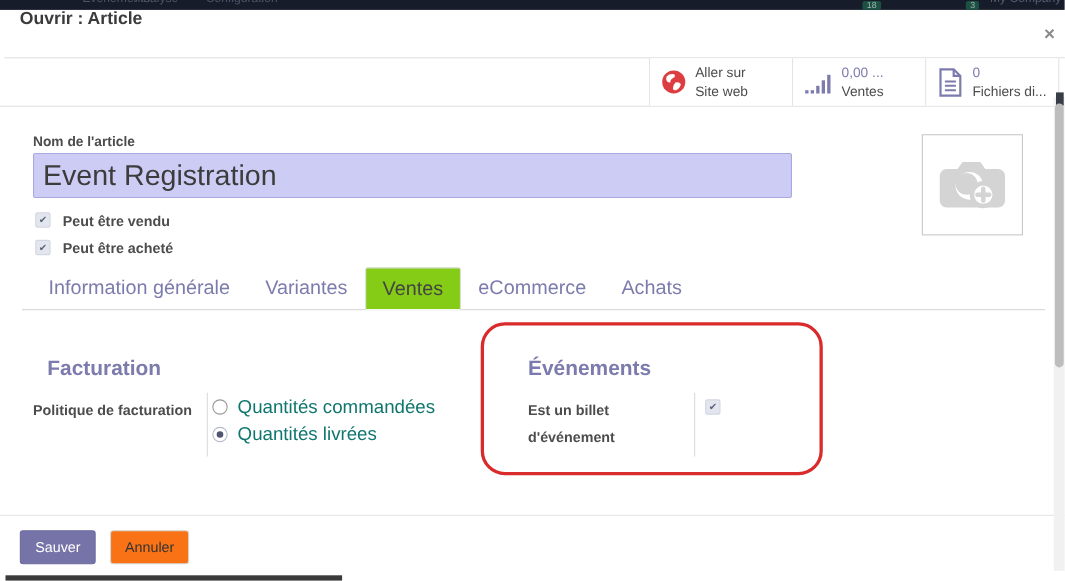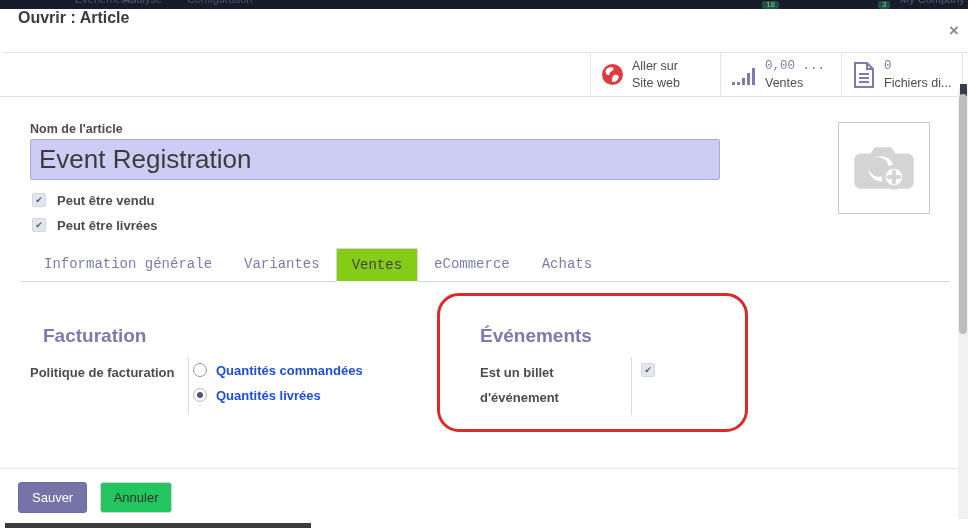--- a/index.html
+++ b/index.html
@@ -12,21 +12,21 @@
 
   
   .topbar { position:absolute; left:0; top:0; width:968px; height:9px;
     background:#171c2b; overflow:hidden; z-index:5; }
   .topbar span { position:absolute; top:-7px; font-size:11px; color:#4d5466; white-space:nowrap; }
   .topbar .frag-1 { left:75px; }
   .topbar .frag-2 { left:123px; }
   .topbar .frag-3 { left:187px; }
   .topbar .badge { top:1px; font-size:8px; color:#9fb5ad; background:#1d4f43; border-radius:2px;
     padding:0 4px; height:8px; line-height:8px; }
-  .topbar .badge-1 { left:762px; }
+  .topbar .badge-1 { left:784px; }
   .topbar .badge-2 { left:878px; }
   .topbar .company { left:900px; color:#555d70; }
 
   
   .bottom-strip { position:absolute; left:5px; top:523px; width:306px; height:5px;
     background:#3b3b3b; z-index:5; }
 
   
   .modal { position:absolute; left:0; top:9px; width:968px; height:519px; background:#fff; }
 
@@ -40,21 +40,21 @@
   
   .stat-row { position:absolute; left:0; top:44px; width:100%; height:44px;
     border-bottom:1px solid #e0e0e0; display:flex; justify-content:flex-end; padding-right:5px; }
   .stat-btn { border-left:1px solid #e4e4e4; display:flex; align-items:center;
     gap:8px; padding:0 10px; cursor:pointer; background:#fff; border-top:none; border-bottom:none; border-right:none;
     font-family:"Liberation Sans", sans-serif; }
   .stat-btn:last-child { border-right:1px solid #e4e4e4; }
   .stat-text { display:flex; flex-direction:column; line-height:1.3; font-size:12.5px; text-align:left; }
   .stat-text .l1 { color:#4c4c4c; }
   .stat-text .l2 { color:#4c4c4c; }
-  .stat-text .value { color:#7c7bad;font-family:Liberation Mono, monospace; }
+  .stat-text .value { color:#7c7bad; }
   .stat-text .ellip { max-width:78px; white-space:nowrap; overflow:hidden; }
 
   
   .scroll-track { position:absolute; left:958px; top:88px; width:10px; height:431px; background:#f1f1f1; }
   .scroll-cap { position:absolute; left:960px; top:84px; width:7px; height:12px; background:#383d47; }
   .scroll-thumb { position:absolute; left:959px; top:94px; width:8px; height:240px;
     background:#bdbdbd; border-radius:4px; }
 
   
   .name-label { position:absolute; left:30px; top:113px; font-size:12.5px; font-weight:600; color:#4c4c4c; }
@@ -64,57 +64,57 @@
 
   .cb-row { position:absolute; left:32px; display:flex; align-items:center; gap:11px; height:16px; }
   .cb-row-1 { top:183px; } .cb-row-2 { top:208px; }
   .cb { width:14px; height:14px; background:#e3e6ee; border:1px solid #d2d7e2; border-radius:2px;
     color:#5b6378; font-size:9px; line-height:12px; text-align:center; cursor:pointer; }
   .cb-label { font-size:13px; font-weight:700; color:#4c4c4c; }
 
   
   .tabs { position:absolute; left:20px; top:242px; width:930px; height:31px;
     border-bottom:1px solid #d8d8d8; display:flex; align-items:flex-end; padding-left:8px; }
-  .tab { padding:8px 15px; font-size:14px; color:#7c7bad; cursor:pointer; position:relative;
-    background:none; border:1px solid transparent; font-family:Liberation Mono, monospace; }
+  .tab { padding:8px 15px; font-size:18px; color:#7c7bad; cursor:pointer; position:relative;
+    background:none; border:1px solid transparent; font-family:Liberation Sans, sans-serif; }
   .tab.active { background:#84cc16; border:1px solid #d8d8d8; border-bottom:1px solid #fff;
     border-radius:2px 2px 0 0; color:#444; margin-bottom:-1px; }
 
   
   .group-title { position:absolute; font-size:19px; font-weight:bold; color:#7c7bad; }
   .gt-1 { left:30px; top:316px;margin-left:13px; }
   .gt-2 { left:480px; top:316px; }
   .field-label { position:absolute; font-size:13px; font-weight:700; color:#4c4c4c; line-height:1.9; }
   .fl-1 { left:30px; top:352px; width:150px; }
   .fl-2 { left:480px; top:352px; width:140px; }
   .vsep { position:absolute; width:1px; background:#dcdcdc; top:348px; height:58px; }
   .vsep-1 { left:188px; } .vsep-2 { left:631px; }
 
   .radio-row { position:absolute; display:flex; align-items:center; gap:9px; height:16px; }
   .rr-1 { left:193px; top:353px; } .rr-2 { left:193px; top:378px; }
   .radio { width:14px; height:14px; border:1px solid #979797; border-radius:50%; background:#fff;
     position:relative; cursor:pointer; }
   .radio.selected { border-color:#b4bac8; }
   .radio.selected::after { content:""; position:absolute; left:3px; top:3px; right:3px; bottom:3px;
     border-radius:50%; background:#4e5671; }
-  .radio-label { font-size:13px; color:#1d4ed8;font-weight:bold; }
+  .radio-label { font-size:17px; color:#0f766e; }
 
   .event-cb { position:absolute; left:641px; top:354px; }
 
   
   .annotation { position:absolute; left:437px; top:284px; width:311px; height:139px;
     border:3px solid #d92b2b; border-radius:22px; pointer-events:none; z-index:4; }
 
   
   .modal-footer { position:absolute; left:0; top:459px; width:100%; height:60px;
     border-top:1px solid #e5e5e5; padding:13px 0 0 18px; }
   .btn { font-size:13px; border-radius:3px; padding:7px 13px; cursor:pointer;
     font-family:"Liberation Sans", sans-serif; }
   .btn-primary { background:#7573a8; border:1px solid #6c6b9e; color:#fff;text-align:right; }
-  .btn-default { background:#22c55e; border:1px solid #d5d5d5; color:#333; margin-left:8px; }
+  .btn-default { background:#f97316; border:1px solid #d5d5d5; color:#333; margin-left:8px; }
 
   .icon { flex:0 0 auto; display:inline-flex; }
 </style>
 </head>
 <body>
 
 <div class="topbar">
   <span class="frag-1">Événements</span>
   <span class="frag-2">Analyse</span>
   <span class="frag-3">Configuration</span>
@@ -190,21 +190,21 @@
 
   <label class="name-label">Nom de l'article</label>
   <input class="name-input" value="Event Registration" style="">
 
   <div class="cb-row cb-row-1">
     <span class="cb">✔</span>
     <span class="cb-label">Peut être vendu</span>
   </div>
   <div class="cb-row cb-row-2">
     <span class="cb">✔</span>
-    <span class="cb-label">Peut être livrées</span>
+    <span class="cb-label">Peut être acheté</span>
   </div>
 
   <div class="tabs">
     <button class="tab">Information générale</button>
     <button class="tab">Variantes</button>
     <button class="tab active">Ventes</button>
     <button class="tab">eCommerce</button>
     <button class="tab">Achats</button>
   </div>
 

